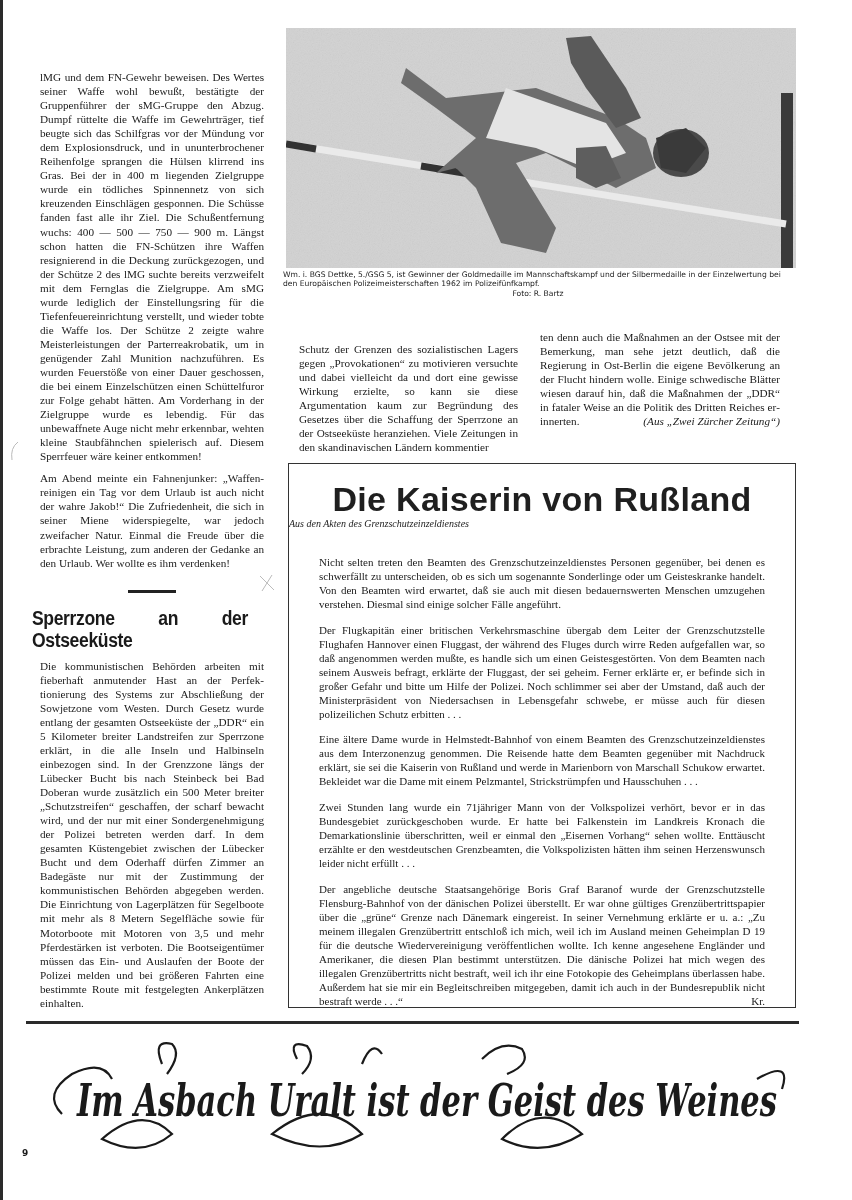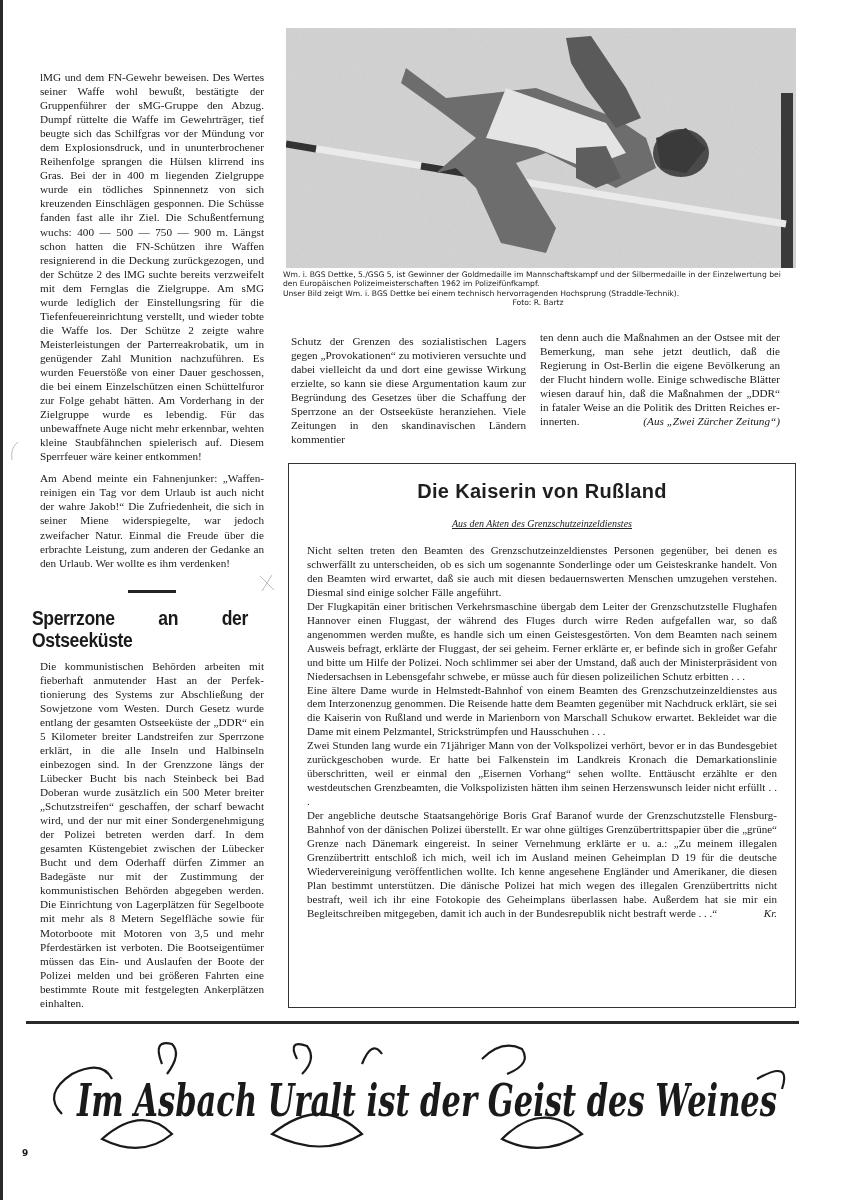--- a/index.html
+++ b/index.html
@@ -38,33 +38,33 @@
     position: absolute; left: 540px; top: 330px; width: 240px;
     font-size: 11.2px; line-height: 14.05px; text-align: justify;
   }
   .col-right .source { font-style: italic; float: right; }
   .box {
     position: absolute; left: 288px; top: 463px; width: 508px; height: 545px;
     border: 1.5px solid #333; box-sizing: border-box;
   }
   .box-title {
     position: absolute; left: 0; top: 16px; width: 100%; text-align: center;
-    font-family: "Liberation Sans", "DejaVu Sans", sans-serif; font-weight: bold; font-size: 20px;
+    font-family: "Liberation Sans", "DejaVu Sans", sans-serif; font-weight: bold; font-size: 34px;
     letter-spacing: 0.3px; color: #1f1f1f;
   }
   .box-sub {
-    position: absolute; left: 0; top: 54px; width: 100%; text-align: center;
-    font-style: italic; font-size: 10px; color: #222; text-decoration: underline;
+    position: absolute; left: 0; top: 54px; width: 100%; text-align: left;
+    font-style: italic; font-size: 10px; color: #222;
   }
   .box-body {
     position: absolute; left: 18px; top: 80px; width: 470px;
     font-size: 11px; line-height: 13.95px; text-align: justify;
   }
-  .box-body p { margin: 0; }
-  .box-body .sign { font-style: italic; float: right; }
+  .box-body p { margin: 12px; }
+  .box-body .sign { float: right; }
   .rule-bottom {
     position: absolute; left: 26px; top: 1021px; width: 773px; height: 3px; background: #2a2a2a;
   }
   .ad-slogan {
     position: absolute; left: 32px; top: 1034px; width: 780px; height: 120px;
   }
   .ad-slogan svg { width: 100%; height: 100%; display: block; }
   .page-number {
     position: absolute; left: 22px; top: 1148px;
     font-family: "DejaVu Sans", sans-serif; font-weight: bold; font-size: 9px;
@@ -118,26 +118,25 @@
       <path d="M280 10 L305 8 L340 60 L355 90 L330 100 L300 60 L285 35 Z" fill="#5a5a5a"></path>
       <ellipse cx="395" cy="125" rx="28" ry="24" fill="#4a4a4a"></ellipse>
       <path d="M370 110 L400 100 L420 120 L400 145 L375 140 Z" fill="#3a3a3a"></path>
       <path d="M290 120 L320 118 L335 150 L310 160 L290 150 Z" fill="#5e5e5e"></path>
     </g>
   </svg>
 </div>
 
 <div class="caption">
   <div>Wm. i. BGS Dettke, 5./GSG 5, ist Gewinner der Goldmedaille im Mannschaftskampf und der Silbermedaille in der Einzelwertung bei den Europäischen Polizeimeisterschaften 1962 im Polizeifünfkampf.</div>
-  <div>Unser Bild zeigt Wm. i. BGS Dettke bei einem technisch hervorragenden Hochsprung (Straddle-Technik).</div>
   <div class="credit">Foto: R. Bartz</div>
 </div>
 
 <div class="col-mid">
-  <p style="margin:4px">Schutz der Grenzen des sozialistischen Lagers gegen „Provokationen“ zu motivieren ver­suchte und dabei vielleicht da und dort eine gewisse Wirkung erzielte, so kann sie diese Argumentation kaum zur Begründung des Gesetzes über die Schaffung der Sperrzone an der Ostseeküste heranziehen. Viele Zeitungen in den skandinavischen Ländern kommentier­</p>
+  <p style="margin:12px">Schutz der Grenzen des sozialistischen Lagers gegen „Provokationen“ zu motivieren ver­suchte und dabei vielleicht da und dort eine gewisse Wirkung erzielte, so kann sie diese Argumentation kaum zur Begründung des Gesetzes über die Schaffung der Sperrzone an der Ostseeküste heranziehen. Viele Zeitungen in den skandinavischen Ländern kommentier­</p>
 </div>
 <div class="col-right">
   <span>ten denn auch die Maßnahmen an der Ostsee mit der Bemerkung, man sehe jetzt deutlich, daß die Regierung in Ost-Berlin die eigene Bevölkerung an der Flucht hindern wolle. Einige schwedische Blätter wiesen darauf hin, daß die Maßnahmen der „DDR“ in fataler Weise an die Politik des Dritten Reiches er­innerten.</span>
   <span class="source">(Aus „Zwei Zürcher Zeitung“)</span>
 </div>
 
 <div class="box">
   <div class="box-title">Die Kaiserin von Rußland</div>
   <div class="box-sub">Aus den Akten des Grenzschutzeinzeldienstes</div>
   <div class="box-body">

